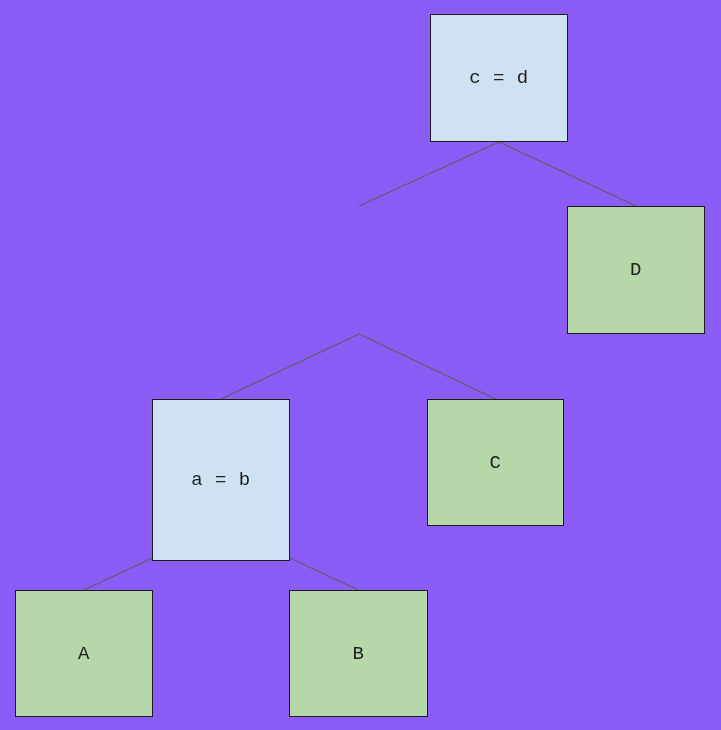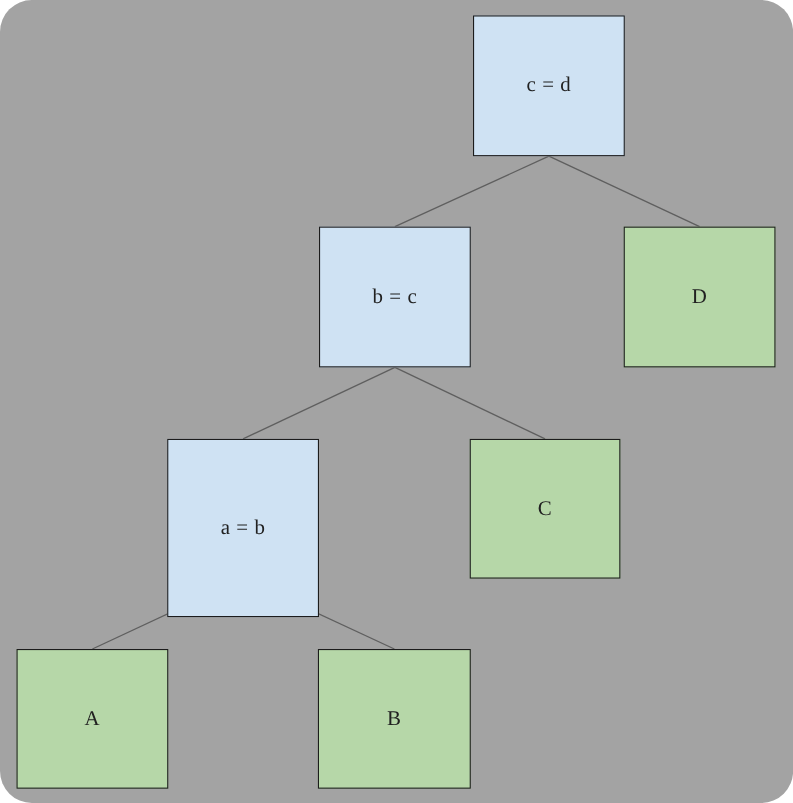--- a/index.html
+++ b/index.html
@@ -4,24 +4,23 @@
 <style>
   html, body {
     margin: 0;
     padding: 0;
     background: #ffffff;
   }
   #canvas {
     position: relative;
     width: 721px;
     height: 730px;
-    background: #a3a3a3;
+    background: #8b5cf6;
     overflow: hidden;
-    font-family: Liberation Serif, serif;
-    border-radius: 29px;
+    font-family: Liberation Mono, monospace;
   }
   #edges {
     position: absolute;
     left: 0;
     top: 0;
     width: 721px;
     height: 730px;
     pointer-events: none;
   }
   .node {
@@ -44,23 +43,20 @@
       <line x1="499" y1="142" x2="359" y2="206" stroke="#5f5f5f" stroke-width="1.2"></line>
       <line x1="499" y1="142" x2="636" y2="206" stroke="#5f5f5f" stroke-width="1.2"></line>
       <line x1="359" y1="334" x2="221" y2="399" stroke="#5f5f5f" stroke-width="1.2"></line>
       <line x1="359" y1="334" x2="495.5" y2="399" stroke="#5f5f5f" stroke-width="1.2"></line>
       <line x1="221" y1="526" x2="84" y2="590" stroke="#5f5f5f" stroke-width="1.2"></line>
       <line x1="221" y1="526" x2="358.5" y2="590" stroke="#5f5f5f" stroke-width="1.2"></line>
     </svg>
 <div class="node" style="left: 430px; top: 14px; width: 138px; height: 128px; background: rgb(207, 226, 243); border: 1.5px solid rgb(28, 28, 28); color: rgb(33, 33, 33);">
       <span>c = d</span>
     </div>
-    <div class="node" style="left: 290px; top: 206px; width: 138px; height: 128px; background: rgb(207, 226, 243); border: 1.5px solid rgb(28, 28, 28); color: rgb(33, 33, 33);">
-      <span>b = c</span>
-    </div>
     <div class="node" style="left: 567px; top: 206px; width: 138px; height: 128px; background: rgb(182, 215, 168); border: 1.5px solid rgb(28, 28, 28); color: rgb(33, 33, 33);">
       <span>D</span>
     </div>
     <div class="node" style="left: 152px; top: 399px; width: 138px; height: 162px; background: rgb(207, 226, 243); border: 1.5px solid rgb(28, 28, 28); color: rgb(33, 33, 33);">
       <span>a = b</span>
     </div>
     <div class="node" style="left: 427px; top: 399px; width: 137px; height: 127px; background: rgb(182, 215, 168); border: 1.5px solid rgb(28, 28, 28); color: rgb(33, 33, 33);">
       <span>C</span>
     </div>
     <div class="node" style="left: 15px; top: 590px; width: 138px; height: 127px; background: rgb(182, 215, 168); border: 1.5px solid rgb(28, 28, 28); color: rgb(33, 33, 33);">

